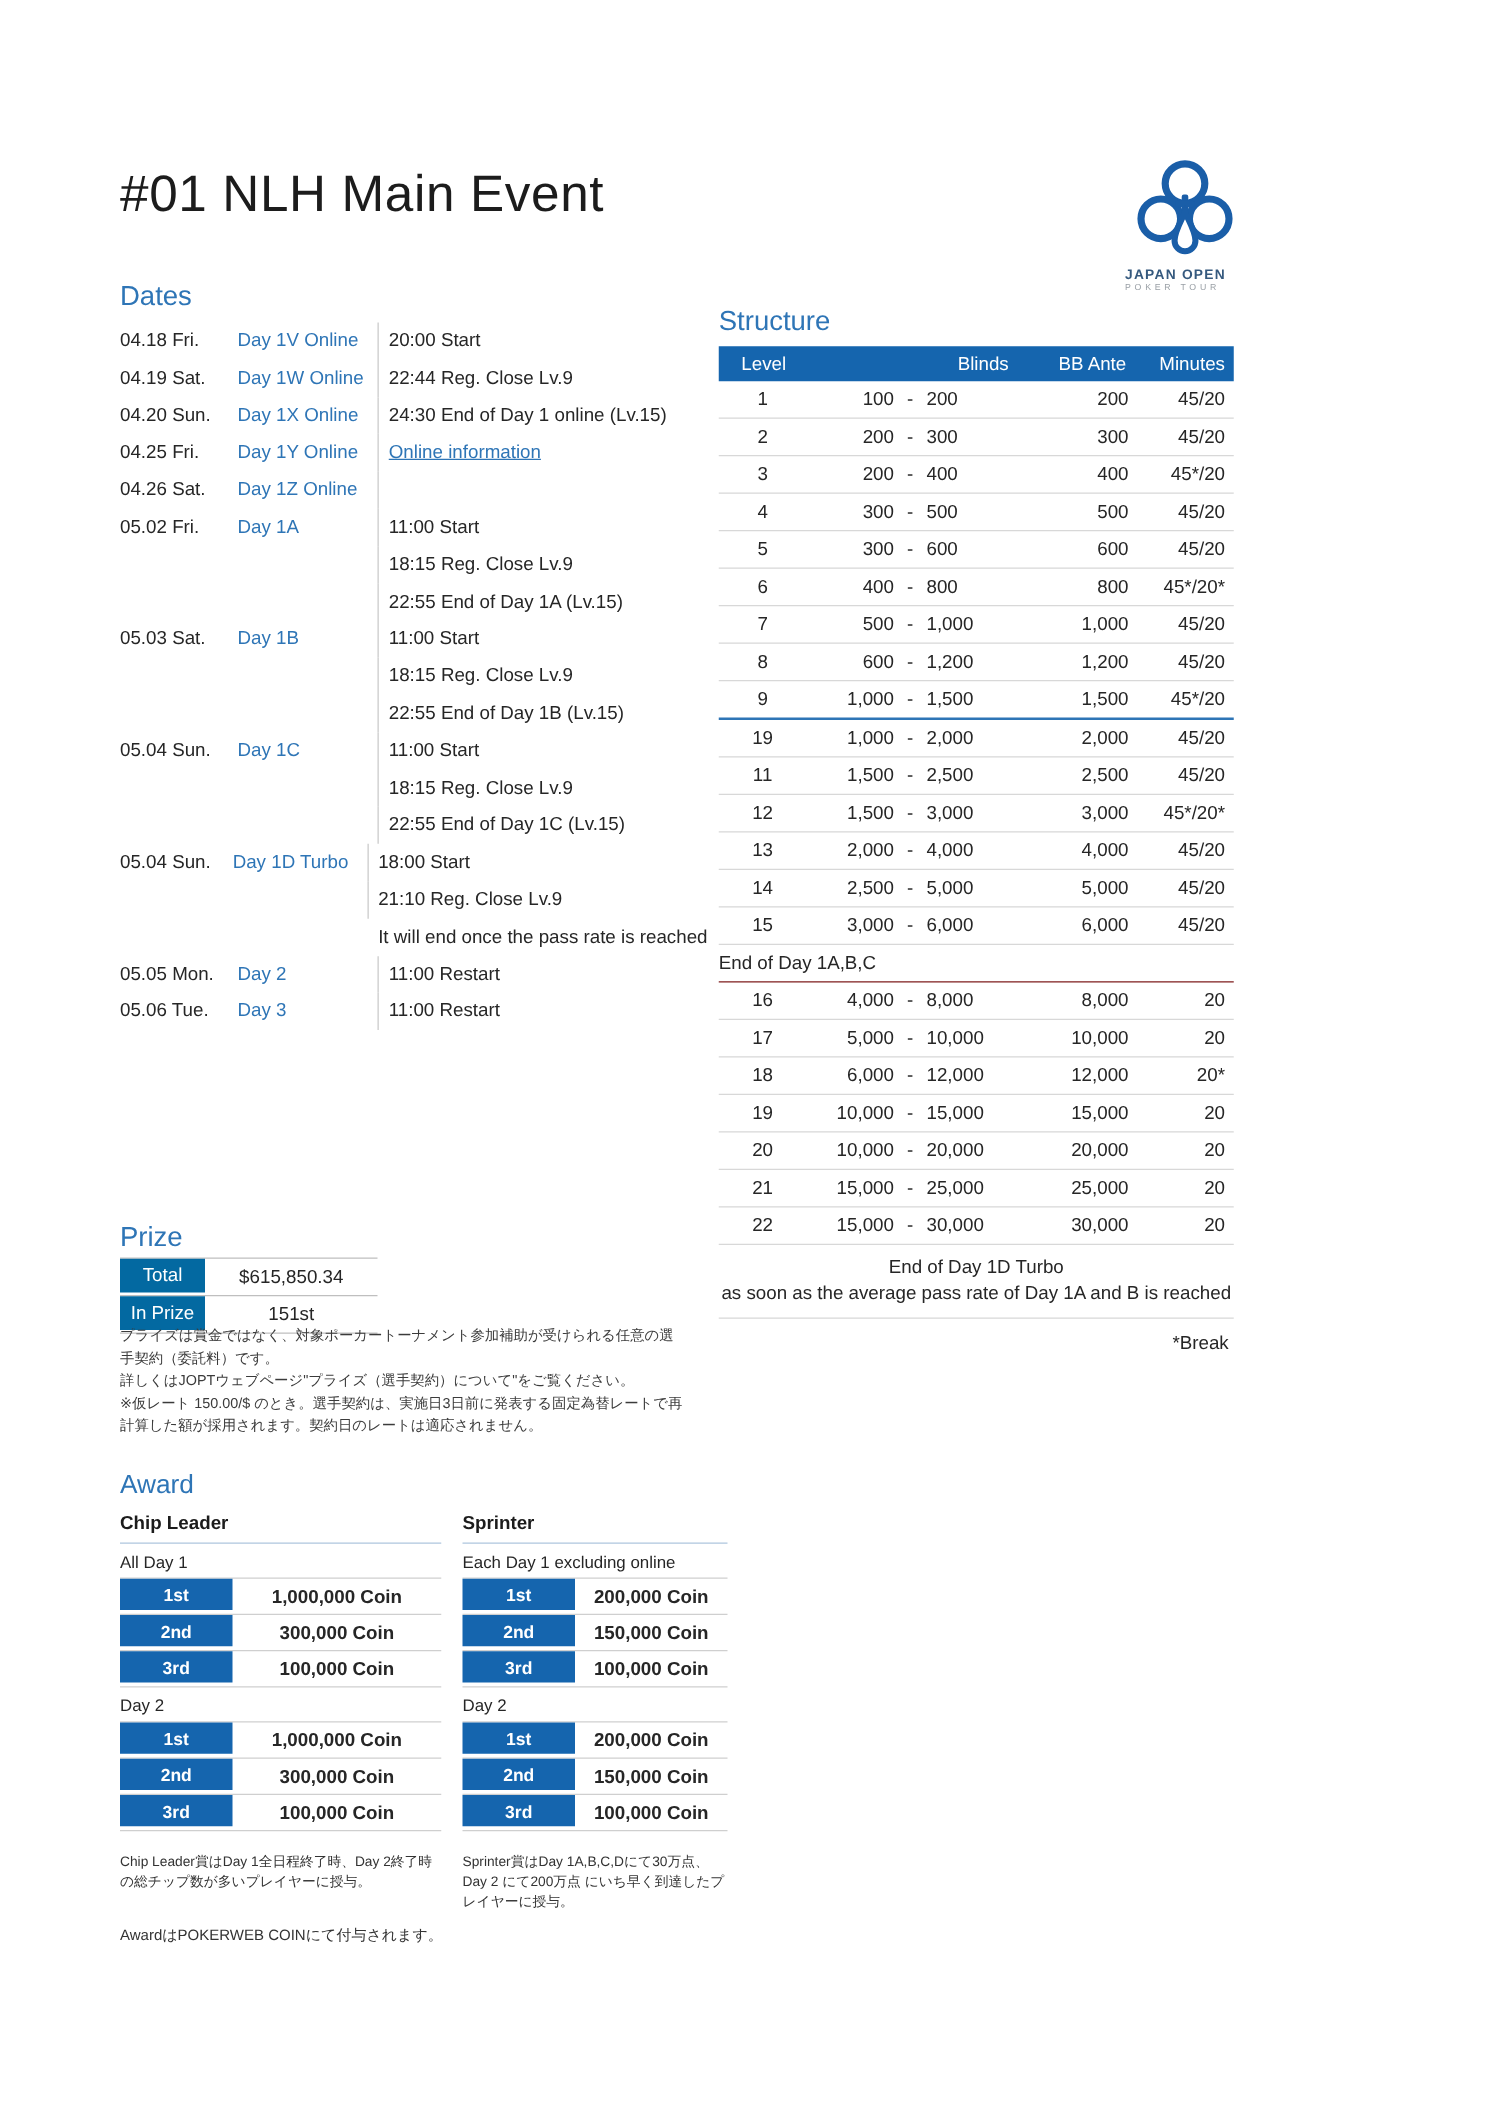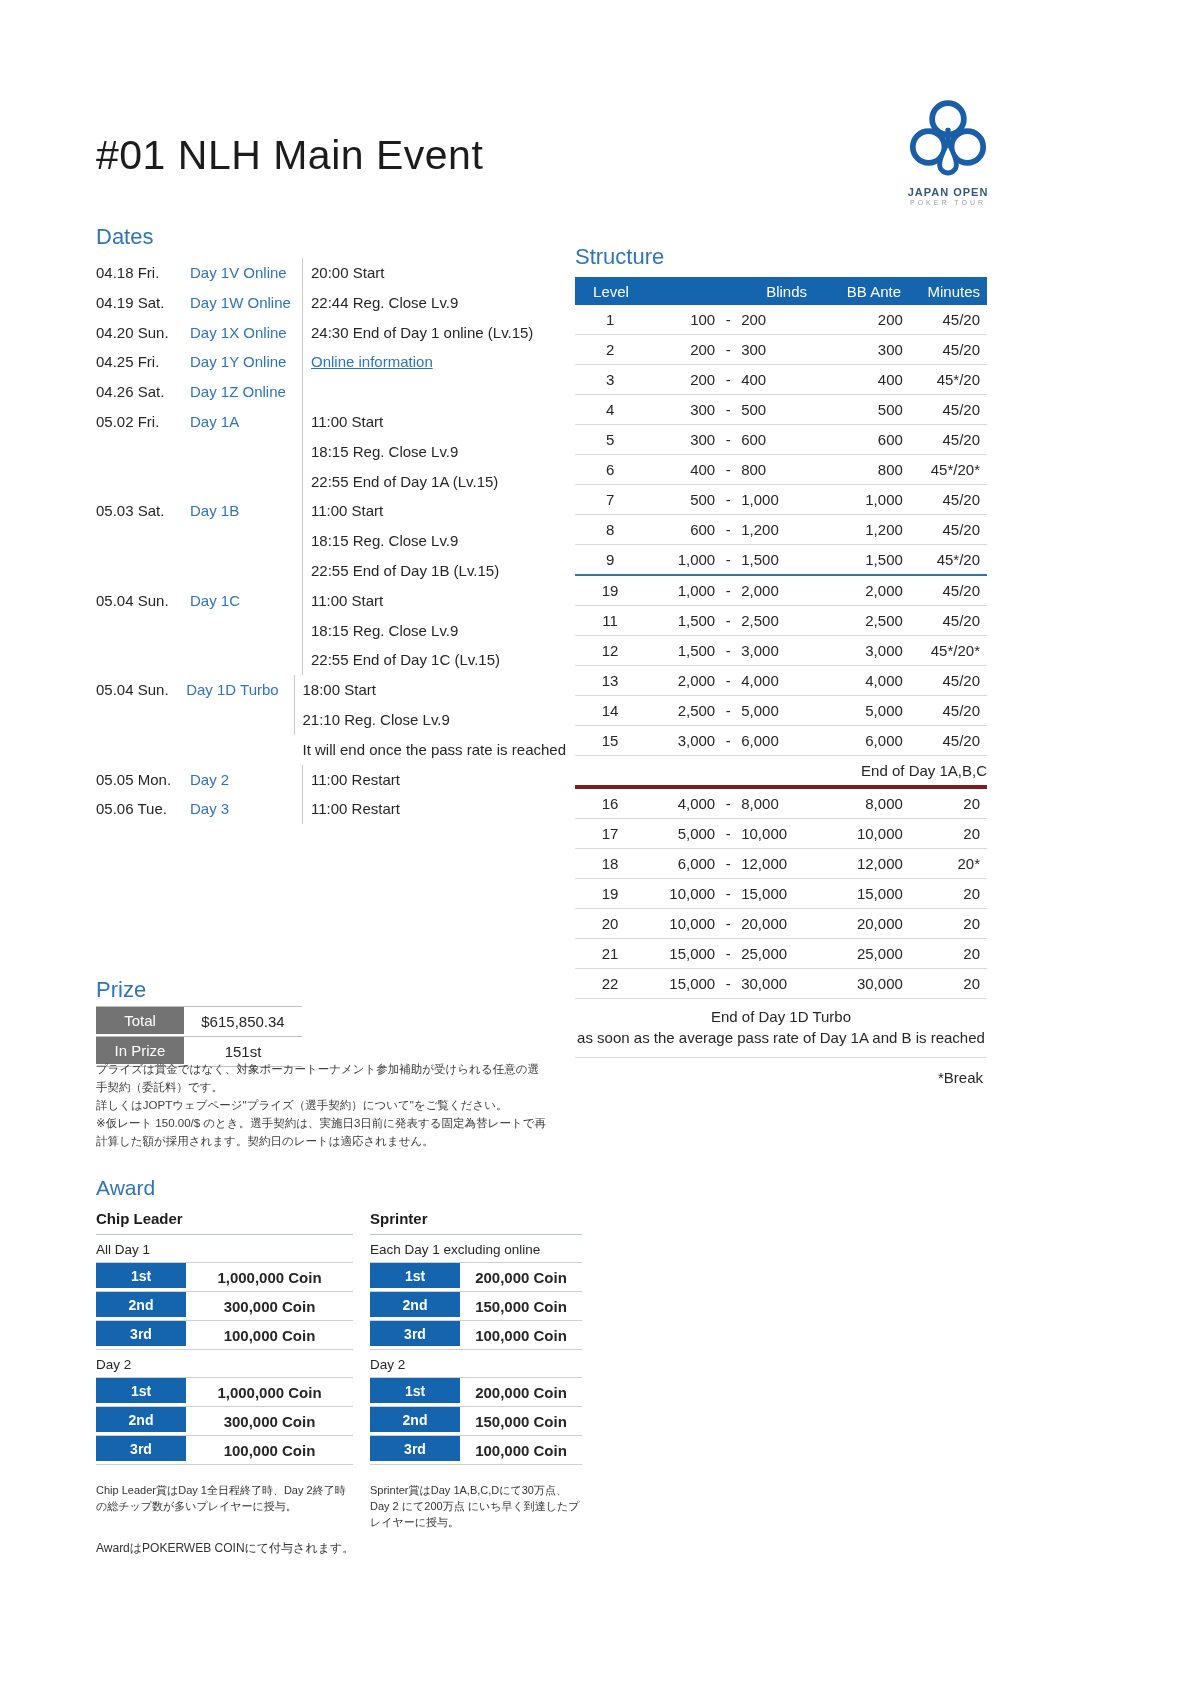--- a/index.html
+++ b/index.html
@@ -3,21 +3,21 @@
 <meta charset="utf-8">
 <style>
   html,body { margin:0; padding:0; background:#888; }
   .page {
     position:relative; width:1190px; height:1684px; margin:0 auto;
     background:#ffffff; font-family:"Liberation Sans","DejaVu Sans",sans-serif;
     color:#262626; overflow:hidden;
   }
   
   .title { position:absolute; left:96px; top:132px; font-size:41px; font-weight:500; color:#1c1c1c; letter-spacing:0.5px; }
-  .logo { position:absolute; left:900px; top:96px; width:96px; text-align:center; }
+  .logo { position:absolute; left:900px; top:124px; width:96px; }
   .logo svg { display:block; margin:0 auto; }
   .logo-l1 { font-size:11px; font-weight:bold; color:#35597e; letter-spacing:1px; margin-top:2px; }
   .logo-l2 { font-size:7px; color:#9aa0a6; letter-spacing:3px; margin-top:1px; }
 
   
   .sec-h { font-size:22px; color:#2E75B6; font-weight:400; }
 
   
   .dates { position:absolute; left:96px; top:224px; width:470px; }
   .dates .sec-h { margin-bottom:8px; }
@@ -33,42 +33,42 @@
   .fee { position:absolute; left:96px; top:845px; width:380px; }
   .fee .sec-h { margin-bottom:10px; }
   .fee-row { display:flex; height:30px; align-items:center; font-size:15px; }
   .fee-label { width:97px; }
 
   
   .prize { position:absolute; left:96px; top:942px; width:206px; }
   .prize .sec-h { margin-bottom:3px;margin-top:35px; }
   .prize-table { border-top:1px solid #bfbfbf; }
   .prize-row { display:flex; height:29px; border-bottom:1px solid #bfbfbf; align-items:stretch; }
-  .prize-label { width:88px; background:#737373; color:#fff; font-size:15px; display:flex; align-items:center; justify-content:center; margin:0 0 2px 0; }
+  .prize-label { width:68px; background:#0369a1; color:#fff; font-size:15px; display:flex; align-items:center; justify-content:center; margin:0 0 2px 0; }
   .prize-value { flex:1; font-size:15px; display:flex; align-items:center; justify-content:center; }
 
   
   .notes { position:absolute; left:96px; top:1060px; width:452px; font-size:11.5px; line-height:18px; color:#3b3b3b; }
   .notes p { margin:0; }
 
   
   .structure { position:absolute; left:575px; top:244px; width:412px; }
   .structure .sec-h { margin-bottom:7px; }
   .st-header { display:flex; height:28px; background:#1565AE; color:#fff; font-size:15px; align-items:center; }
   .st-row { display:flex; height:29px; align-items:center; border-bottom:1px solid #d8d8d8; font-size:15px; }
   .st-row.day-end { border-bottom:2px solid #2E75B6; }
   .c-level { width:72px; text-align:center; }
   .c-blinds { flex:1; display:flex; justify-content:center; }
   .c-blinds .bmin { width:70px; text-align:right; }
   .c-blinds .bdash { width:26px; text-align:center; }
   .c-blinds .bmax { width:70px; text-align:left; }
   .c-bbante { width:100px; text-align:right; padding-right:6px; box-sizing:border-box; }
   .c-minutes { width:80px; text-align:right; padding-right:7px; box-sizing:border-box; }
   .st-header .c-blinds { display:block; text-align:right; }
-  .st-sep { height:29px; line-height:29px; text-align:right; font-size:15px; border-bottom:4px solid #7f1d1d; }
+  .st-sep { height:29px; line-height:29px; text-align:left; font-size:15px; border-bottom:1px solid #7f1d1d; }
   .st-footer { border-bottom:1px solid #d8d8d8; text-align:center; font-size:15px; line-height:21px; padding:7px 0 9px 0; }
   .break-note { text-align:right; font-size:15px; padding:11px 4px 0 0; }
 
   
   .award { position:absolute; left:96px; top:1176px; width:500px; }
   .award .sec-h { font-size:21px; margin-bottom:10px; }
   .award-cols { display:flex; }
   .award-col { width:257px; }
   .award-col + .award-col { width:212px; margin-left:17px; }
   .award-title { font-size:15px; font-weight:bold; color:#1c1c1c; padding-bottom:7px; border-bottom:1px solid #aec6de; }

